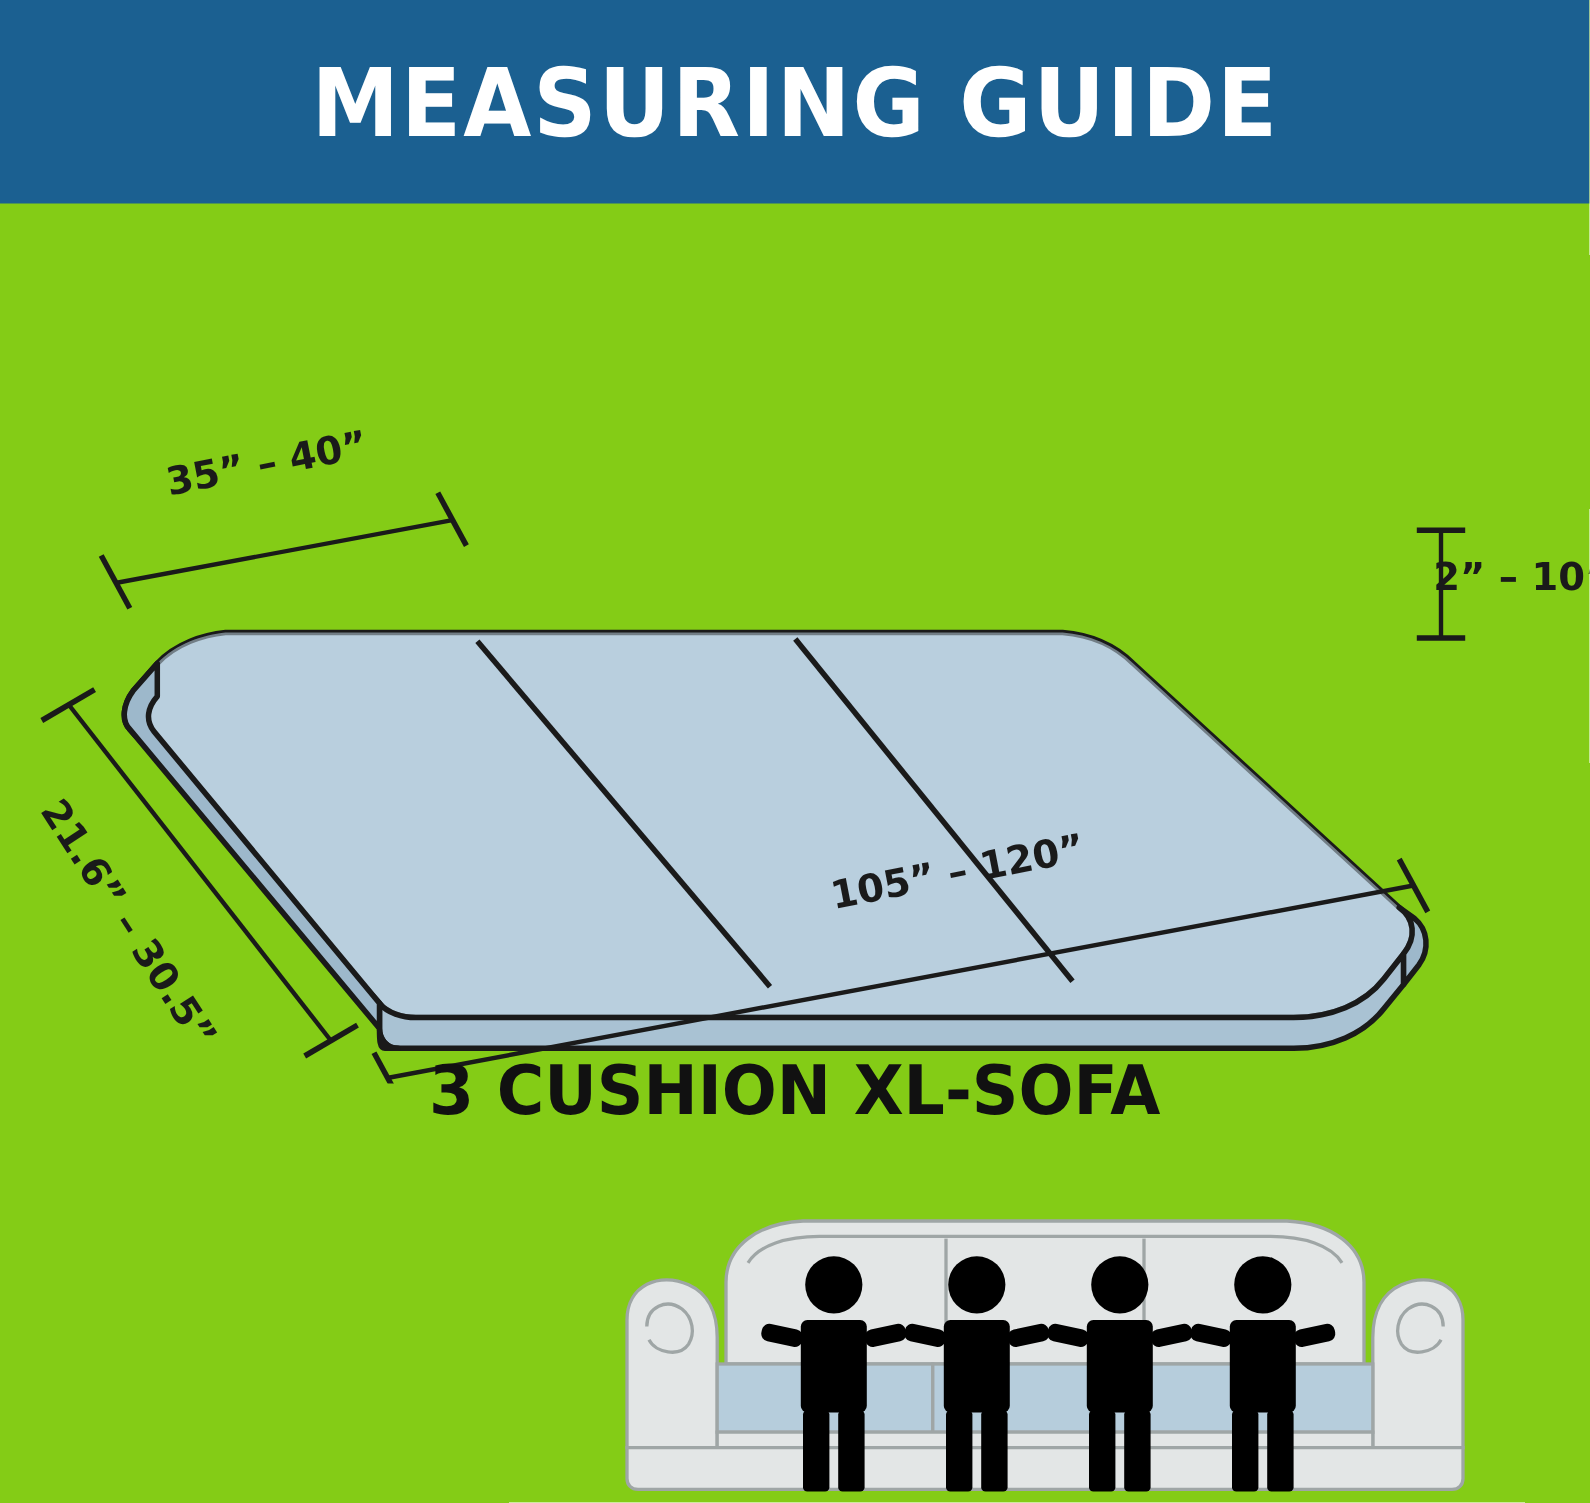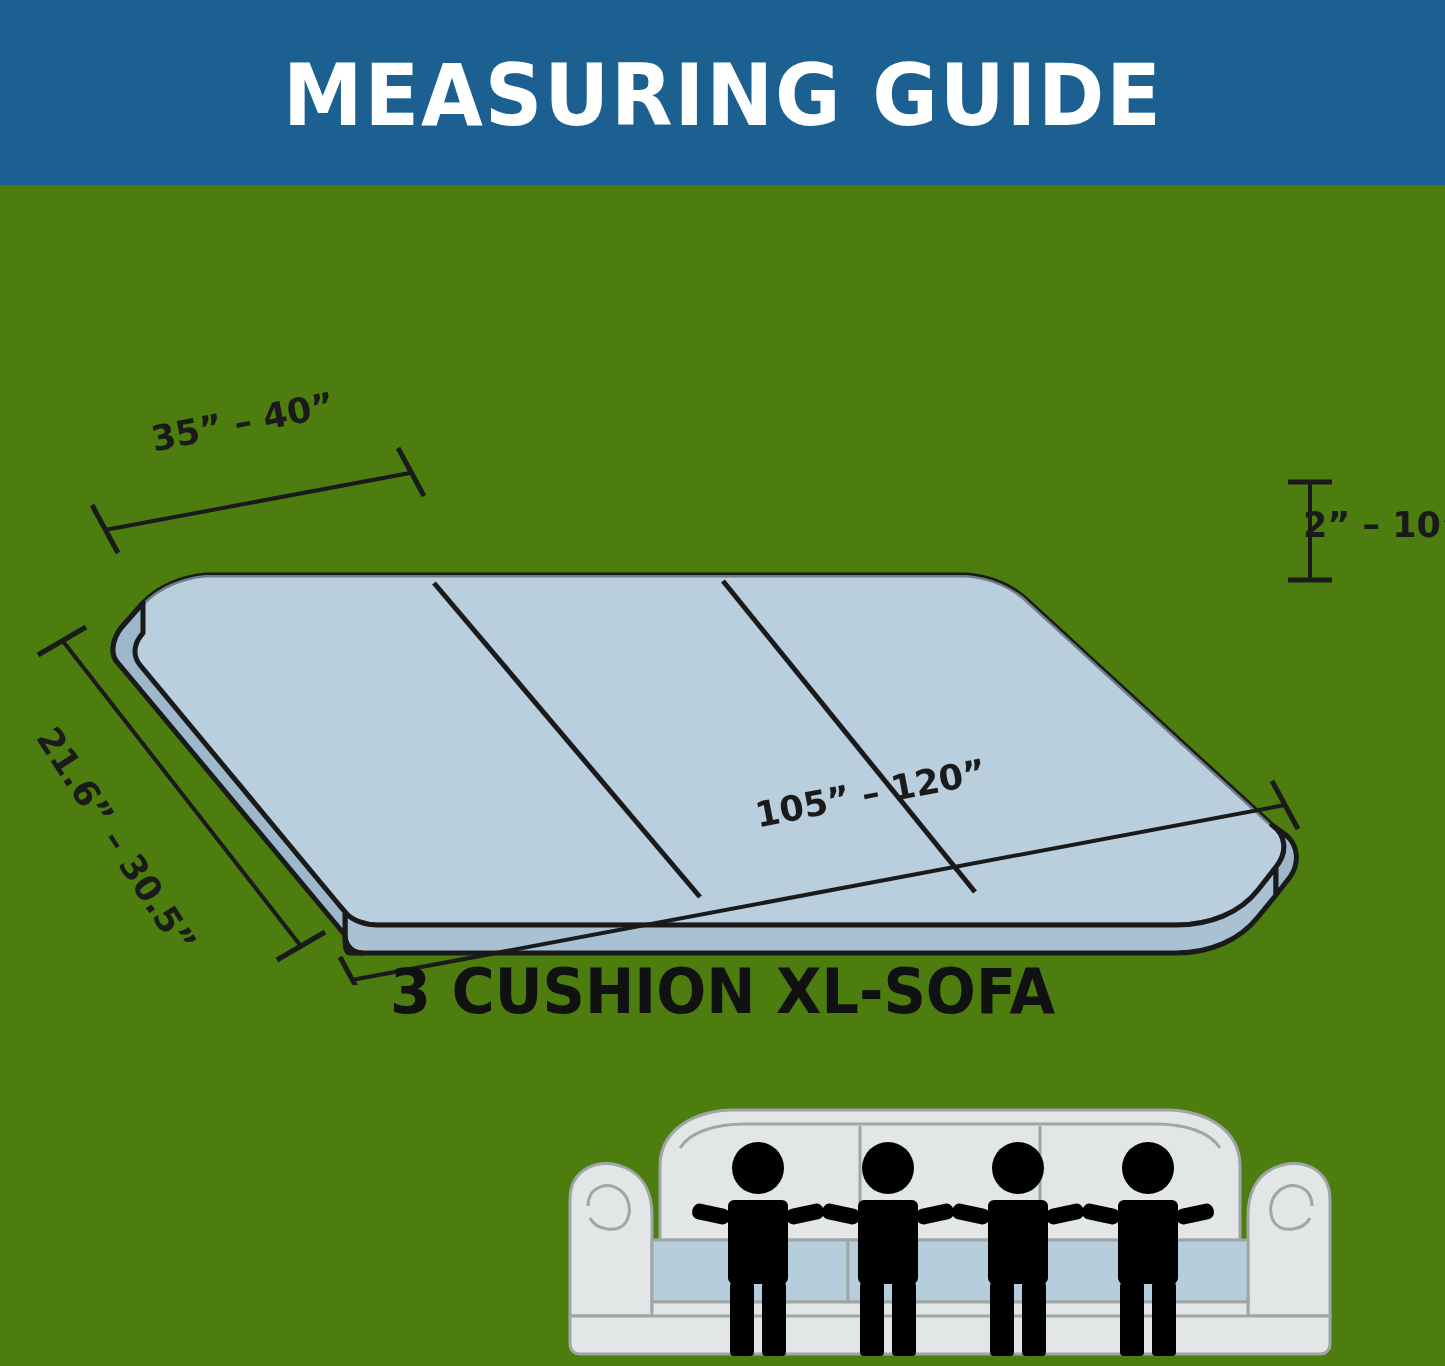--- a/index.html
+++ b/index.html
@@ -11,21 +11,21 @@
     width: 1445px;
     height: 1366px;
     font-family: "Liberation Sans", sans-serif;
     position: relative;
     overflow: hidden;
   }
   #page {
     position: relative;
     width: 1445px;
     height: 1366px;
-    background: #4d7c0f;
+    background: #84cc16;
   }
 
   
   #header-banner {
     position: absolute;
     left: 0;
     top: 0;
     width: 1445px;
     height: 185px;
     background: #1b6091;

